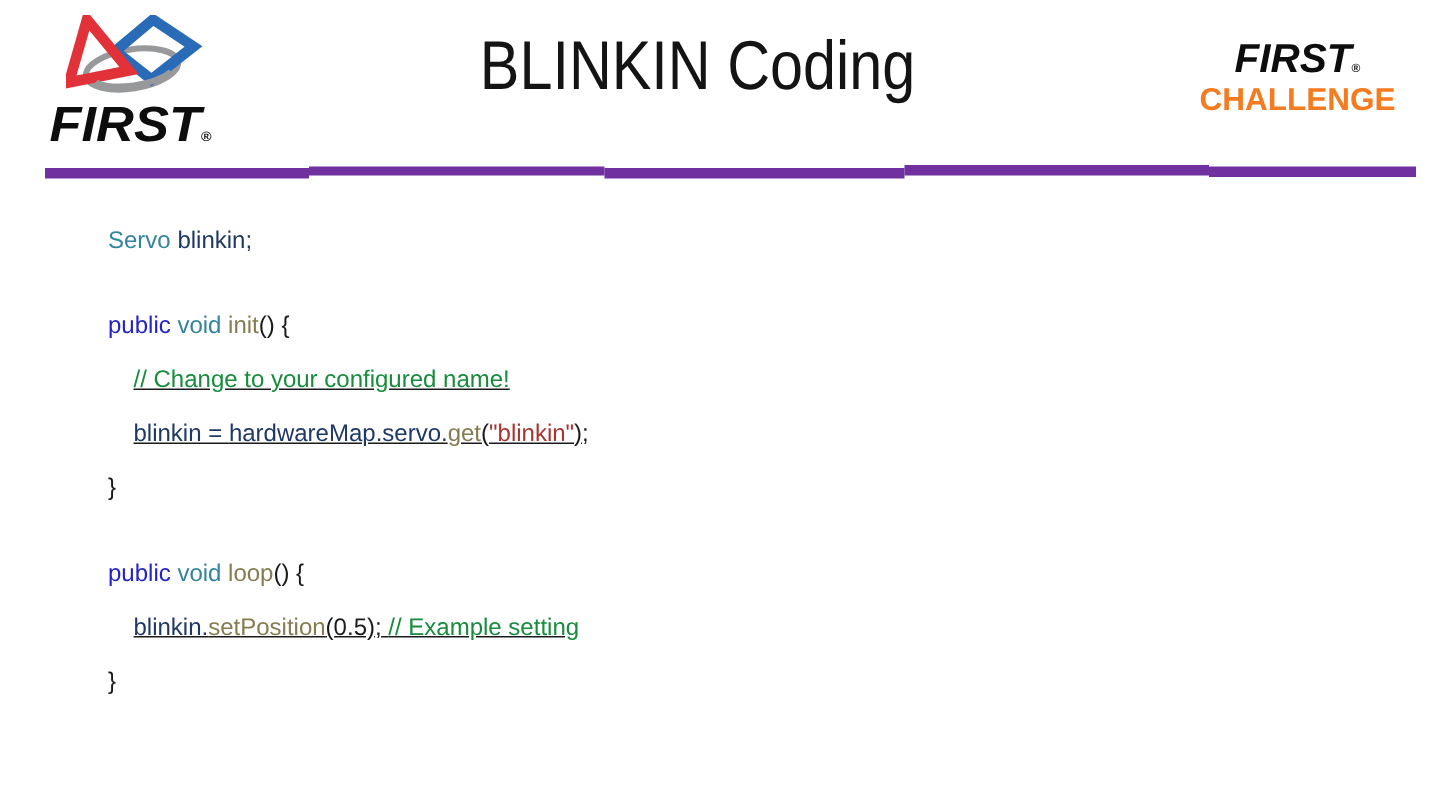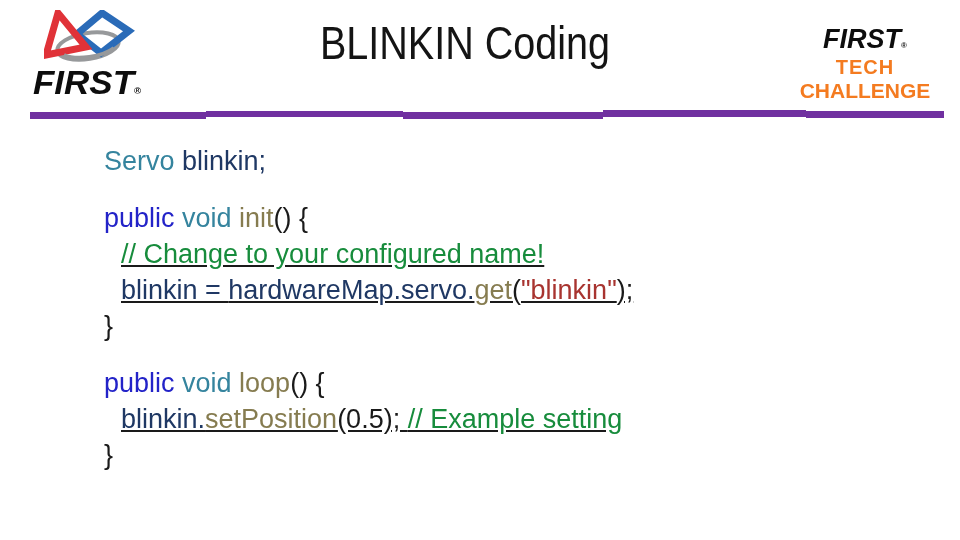--- a/index.html
+++ b/index.html
@@ -39,21 +39,21 @@
     margin-top:3px; font-weight:bold; font-size:21px; letter-spacing:0px;
     color:var(--ftc-orange, #F47B20); white-space:nowrap;
   }
 
   
   .divider-seg { position:absolute; }
 
   
   .code {
     position:absolute; left:72px; top:143px;
-    font-size:27px; line-height:36px; white-space:pre; color:#1a1a1a;margin-left:32px;
+    font-size:16px; line-height:36px; white-space:pre; color:#1a1a1a;
   }
   .code .block { margin-bottom:21px; }
   .code .line { min-height:36px; }
   .code .line.indent1 { padding-left:17px;text-decoration:underline; }
 </style>
 </head>
 <body>
 
 <div class="slide">
 
@@ -68,21 +68,20 @@
 
       <path d="M 20 45 A 31 13 -9 0 0 70 38" fill="none" stroke="#97999B" stroke-width="4"></path>
     </svg>
     <div class="first-wordmark"><span>FIRST</span><span class="reg">®</span></div>
   </div>
 
   <h1 class="page-title">BLINKIN Coding</h1>
 
   <div class="ftc-logo">
     <div class="ftc-first"><span>FIRST</span><span class="reg">®</span></div>
-    <div class="ftc-tech">TECH</div>
     <div class="ftc-challenge">CHALLENGE</div>
   </div>
 
   <div id="divider"></div>
 
   <main class="code" id="code"><div class="block"><div class="line"><span style="color: rgb(53, 132, 158);">Servo </span><span style="color: rgb(31, 56, 100);">blinkin;</span></div></div><div class="block"><div class="line"><span style="color: rgb(35, 35, 200);">public </span><span style="color: rgb(53, 132, 158);">void </span><span style="color: rgb(134, 124, 80);">init</span><span style="color: rgb(26, 26, 26);">() {</span></div><div class="line indent1"><span style="color: rgb(23, 140, 60);">// Change to your configured name!</span></div><div class="line indent1"><span style="color: rgb(31, 56, 100);">blinkin = </span><span style="color: rgb(31, 56, 100);">hardwareMap.servo.</span><span style="color: rgb(134, 124, 80);">get</span><span style="color: rgb(26, 26, 26);">(</span><span style="color: rgb(168, 52, 48);">"blinkin"</span><span style="color: rgb(26, 26, 26);">);</span></div><div class="line"><span style="color: rgb(26, 26, 26);">}</span></div></div><div class="block"><div class="line"><span style="color: rgb(35, 35, 200);">public </span><span style="color: rgb(53, 132, 158);">void </span><span style="color: rgb(134, 124, 80);">loop</span><span style="color: rgb(26, 26, 26);">() {</span></div><div class="line indent1"><span style="color: rgb(31, 56, 100);">blinkin.</span><span style="color: rgb(134, 124, 80);">setPosition</span><span style="color: rgb(26, 26, 26);">(0.5); </span><span style="color: rgb(23, 140, 60);">// Example setting</span></div><div class="line"><span style="color: rgb(26, 26, 26);">}</span></div></div></main>
 
 <div class="divider-seg" style="left: 30px; top: 112px; width: 176px; height: 6.5px; background: rgb(112, 48, 160);"></div>
     <div class="divider-seg" style="left: 206px; top: 110.5px; width: 197px; height: 6.5px; background: rgb(112, 48, 160);"></div>
     <div class="divider-seg" style="left: 403px; top: 112px; width: 200px; height: 6.5px; background: rgb(112, 48, 160);"></div>

